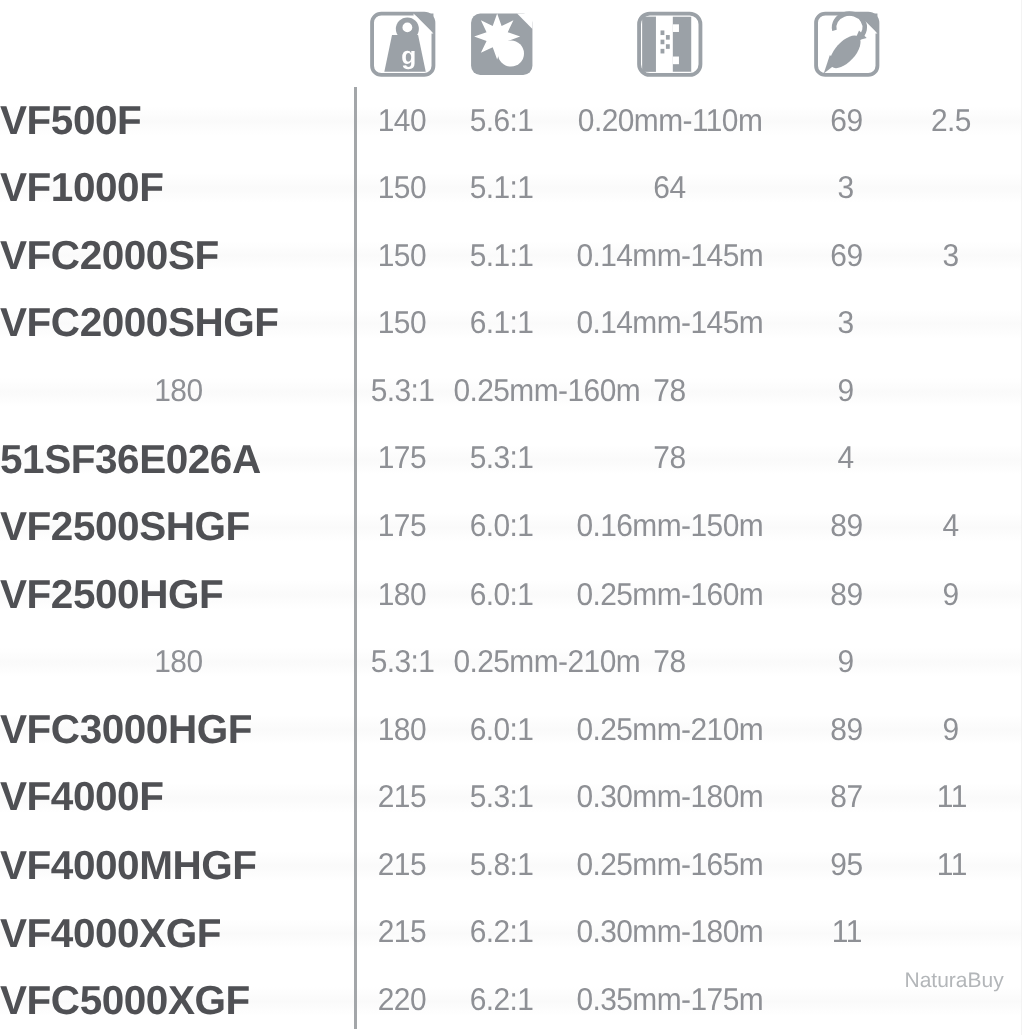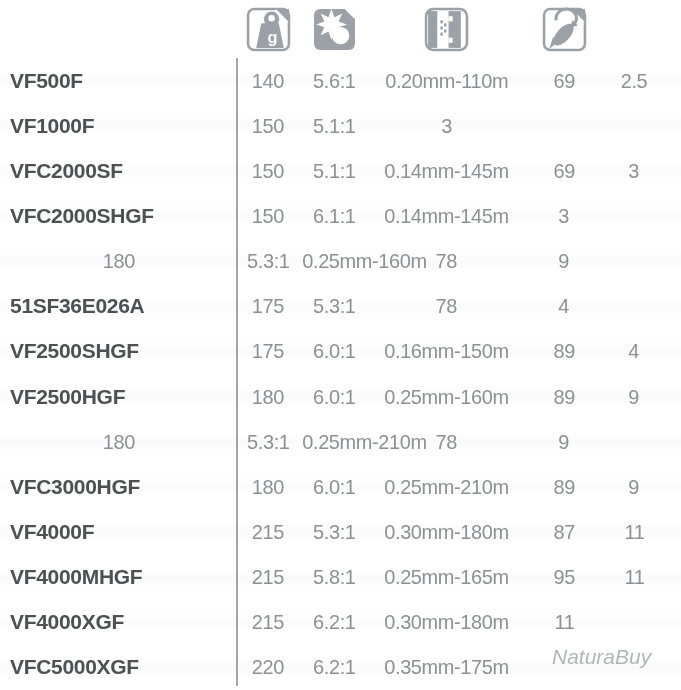--- a/index.html
+++ b/index.html
@@ -21,36 +21,35 @@
   .icon-cell svg{display:block;}
   .rows{
     position:absolute;top:58px;left:0;right:0;bottom:0;
     display:grid;grid-auto-rows:1fr;
   }
   .row{
     background:linear-gradient(to bottom, transparent 28%, rgba(120,120,120,0.035) 50%, transparent 72%);
   }
   .cell{text-align:center;white-space:nowrap;}
   .cell.model{
-    text-align:left;padding-left:10px;
-    font-size:21px;font-weight:bold;color:#4f5054;letter-spacing:-0.3px;
+    text-align:left;
+    font-size:27px;font-weight:bold;color:#4f5054;letter-spacing:-0.3px;
   }
   .cell .v{
     display:inline-block;transform:scaleX(.95);transform-origin:center;
     font-size:21px;font-weight:400;color:#8e9095;letter-spacing:-0.4px;
   }
   .divider{
     position:absolute;left:236px;top:58px;height:628px;width:2px;
     background:#a3a6a9;
   }
   .watermark{
-    position:absolute;left:552px;top:645px;
-    font-size:21px;color:#b3b6b9;letter-spacing:0;
+    position:absolute;left:603px;top:645px;
+    font-size:14px;color:#b3b6b9;letter-spacing:0;
     pointer-events:none;
-    font-style:italic;
   }
 </style>
 </head>
 <body>
 
 <div class="sheet">
 
   <div class="grid-row header-row">
     <div class="icon-cell"></div>
 
@@ -111,20 +110,21 @@
     <div class="cell"><span class="v">5.6:1</span></div>
     <div class="cell"><span class="v">0.20mm-110m</span></div>
     <div class="cell"><span class="v">69</span></div>
     <div class="cell"><span class="v">2.5</span></div>
   </div>
 
   <div class="grid-row row">
     <div class="cell model">VF1000F</div>
     <div class="cell"><span class="v">150</span></div>
     <div class="cell"><span class="v">5.1:1</span></div>
+    <div class="cell"><span class="v">64</span></div>
     <div class="cell"><span class="v">3</span></div>
   </div>
 
   <div class="grid-row row">
     <div class="cell model">VFC2000SF</div>
     <div class="cell"><span class="v">150</span></div>
     <div class="cell"><span class="v">5.1:1</span></div>
     <div class="cell"><span class="v">0.14mm-145m</span></div>
     <div class="cell"><span class="v">69</span></div>
     <div class="cell"><span class="v">3</span></div>

